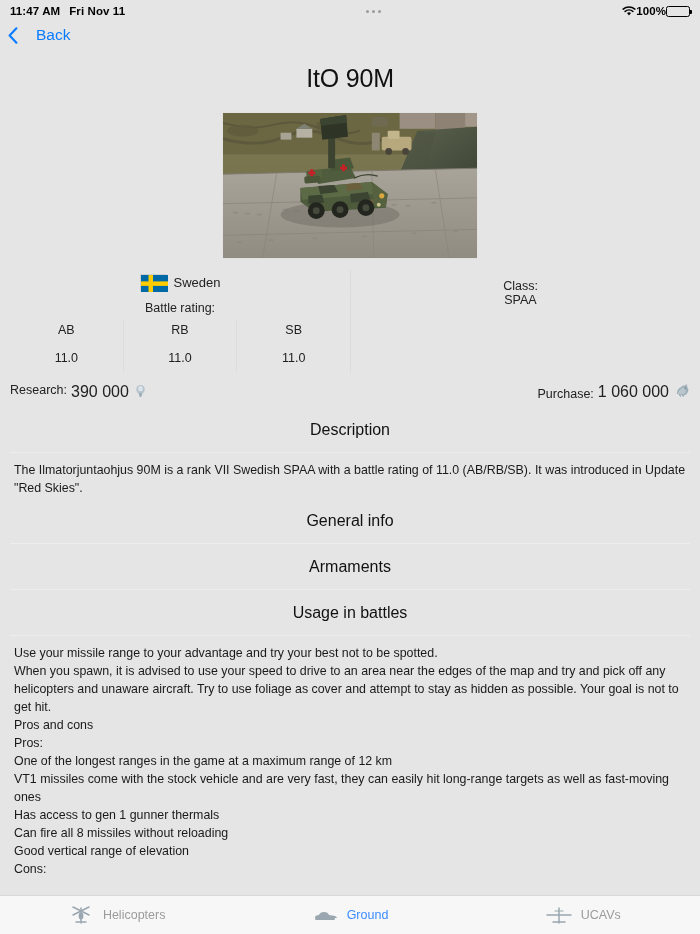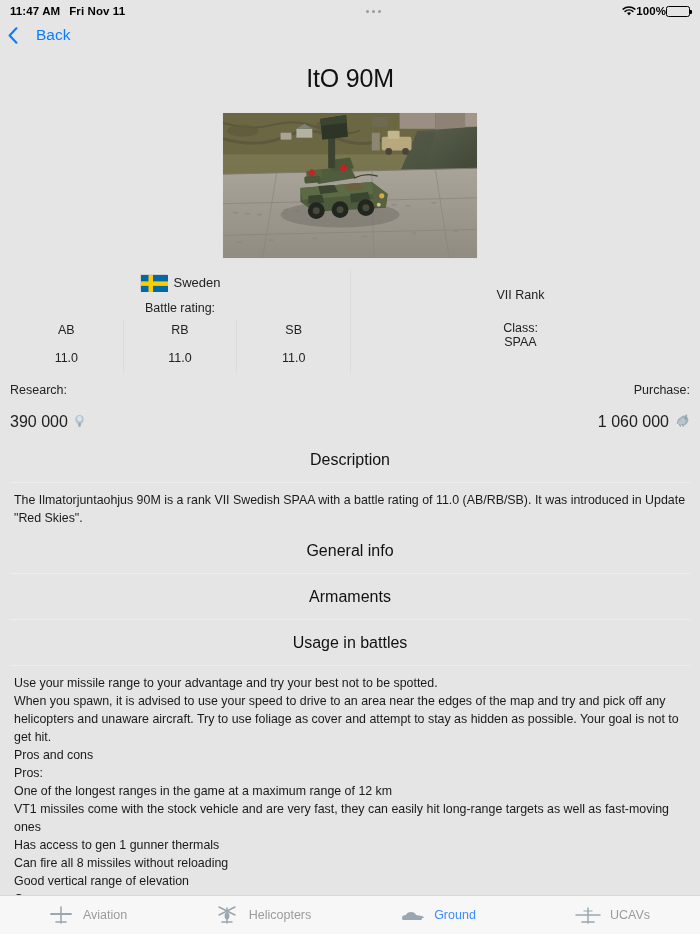--- a/index.html
+++ b/index.html
@@ -137,21 +137,21 @@
   }
 
   .section-rule { border-top: 1px solid #e6e6e6; margin: 0 10px; }
 
   
   .econ {
     display: flex; justify-content: space-between;
     padding: 9px 10px 6px;
     font-size: 12.5px; color: #222;
   }
-  .econ-col { display: flex; flex-direction: column; gap: 16px; }
+  .econ-col { display: flex; flex-direction: row; gap: 4px; }
   .econ-col.right { align-items: flex-end; }
   .econ-val { display: flex; align-items: center; gap: 6px; }
   .econ-num { font-size: 16px; }
   .cur-icon { display: block; }
 
   
   .sec-head {
     text-align: center;
     font-size: 16px;
     color: #111;
@@ -379,21 +379,20 @@
           </div>
           <div class="br-col">
             <div class="br-head">SB</div>
             <div class="br-head-line"></div>
             <div class="br-val">11.0</div>
           </div>
         </div>
       </div>
 
       <div class="stats-right">
-        <div class="rank-cell">VII Rank</div>
         <div class="class-cell">
           <div>Class:</div>
           <div>SPAA</div>
         </div>
       </div>
     </div>
 
     <div class="section-rule"></div>
 
     <div class="econ">
@@ -453,30 +452,20 @@
       <p>Can fire all 8 missiles without reloading</p>
       <p>Good vertical range of elevation</p>
       <p>Cons:</p>
 
     </div>
 
   </div>
 
   <div class="tabbar">
 
-    <div class="tab">
-      <span class="tab-icon">
-        <svg viewBox="0 0 26 22" width="26" height="22">
-          <path d="M13 3 L13 19" stroke="#9aa7b0" stroke-width="1.6" stroke-linecap="round"></path>
-          <path d="M3 10 L23 10" stroke="#9aa7b0" stroke-width="1.8" stroke-linecap="round"></path>
-          <path d="M8 18 L18 18" stroke="#9aa7b0" stroke-width="1.6" stroke-linecap="round"></path>
-        </svg>
-      </span>
-      <span class="tab-label">Aviation</span>
-    </div>
 
     <div class="tab">
       <span class="tab-icon">
         <svg viewBox="0 0 26 22" width="26" height="22">
           <path d="M13 4 L13 19" stroke="#9aa7b0" stroke-width="1.5" stroke-linecap="round"></path>
           <path d="M5 3 L21 11 M21 3 L5 11" stroke="#9aa7b0" stroke-width="1.5" stroke-linecap="round"></path>
           <path d="M8 18 L18 18" stroke="#9aa7b0" stroke-width="1.5" stroke-linecap="round"></path>
           <ellipse cx="13" cy="12" rx="2.4" ry="3.4" fill="#9aa7b0"></ellipse>
         </svg>
       </span>

